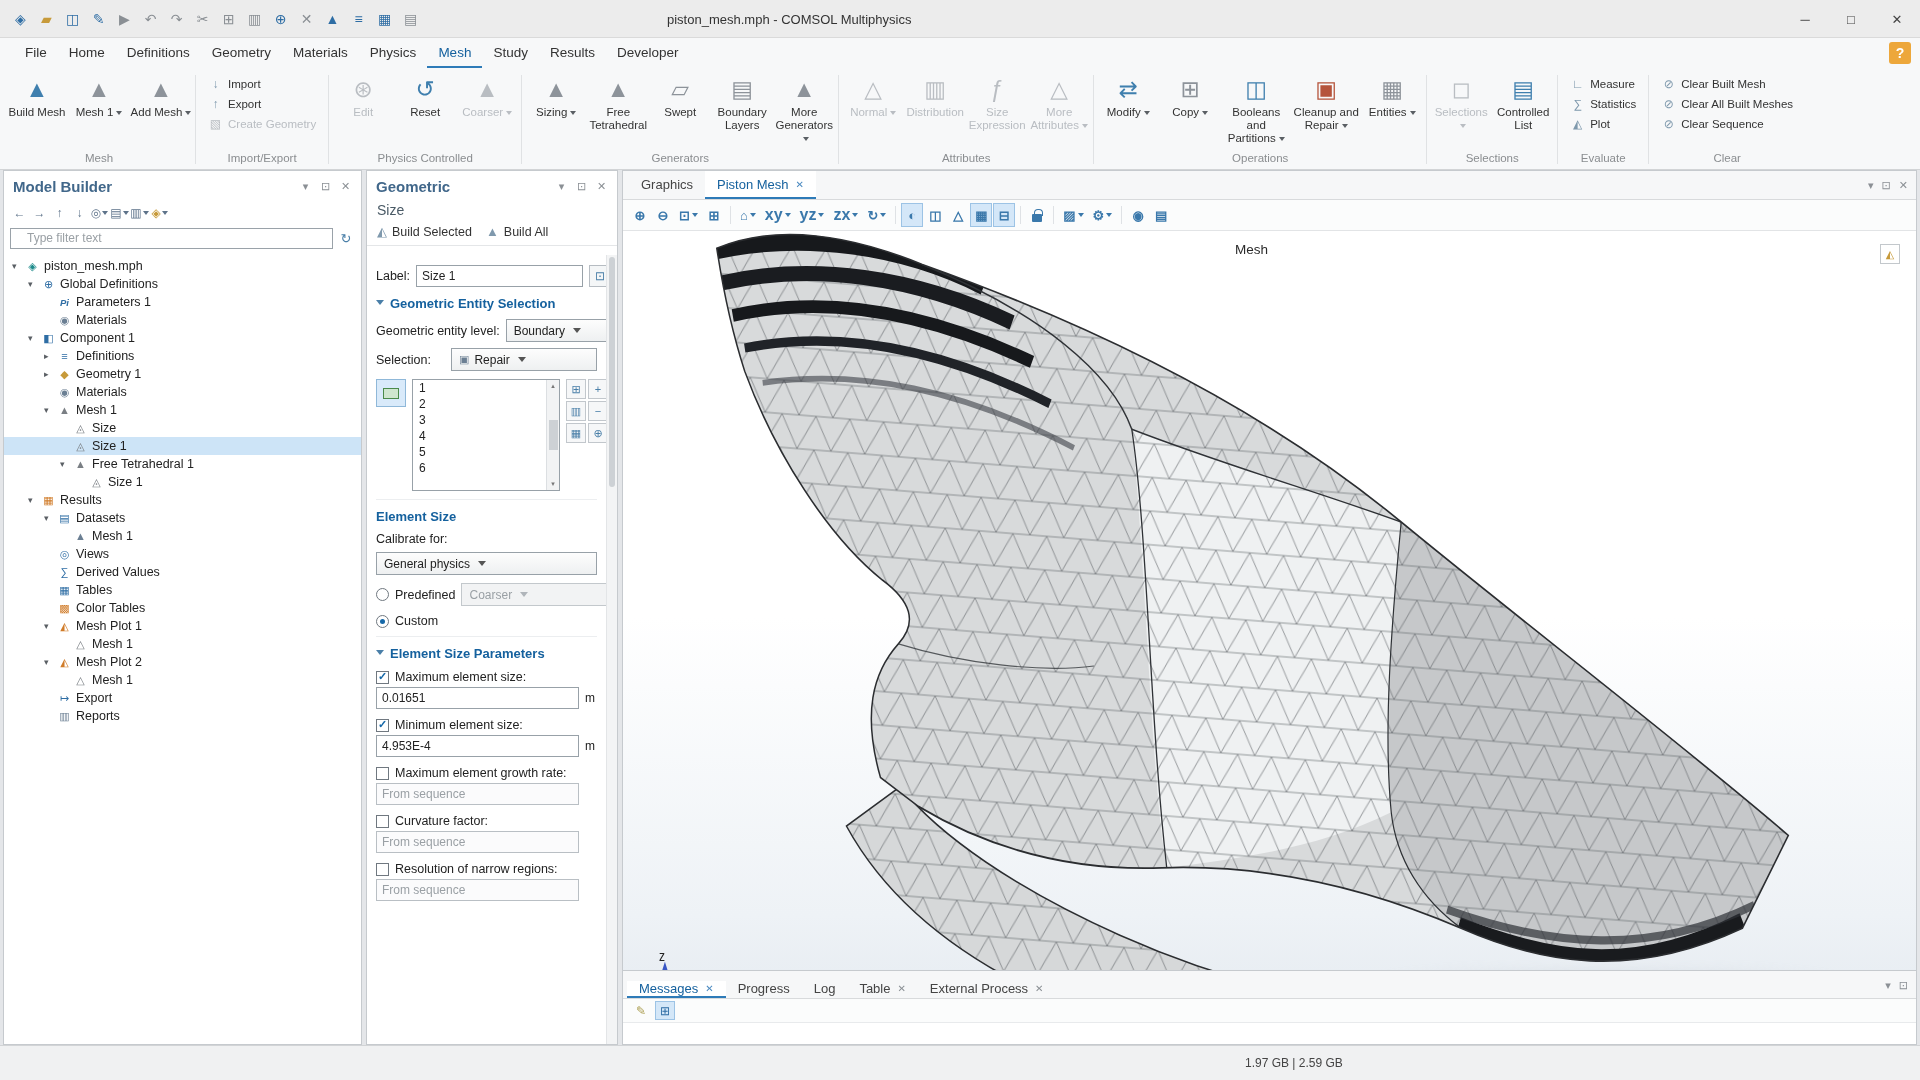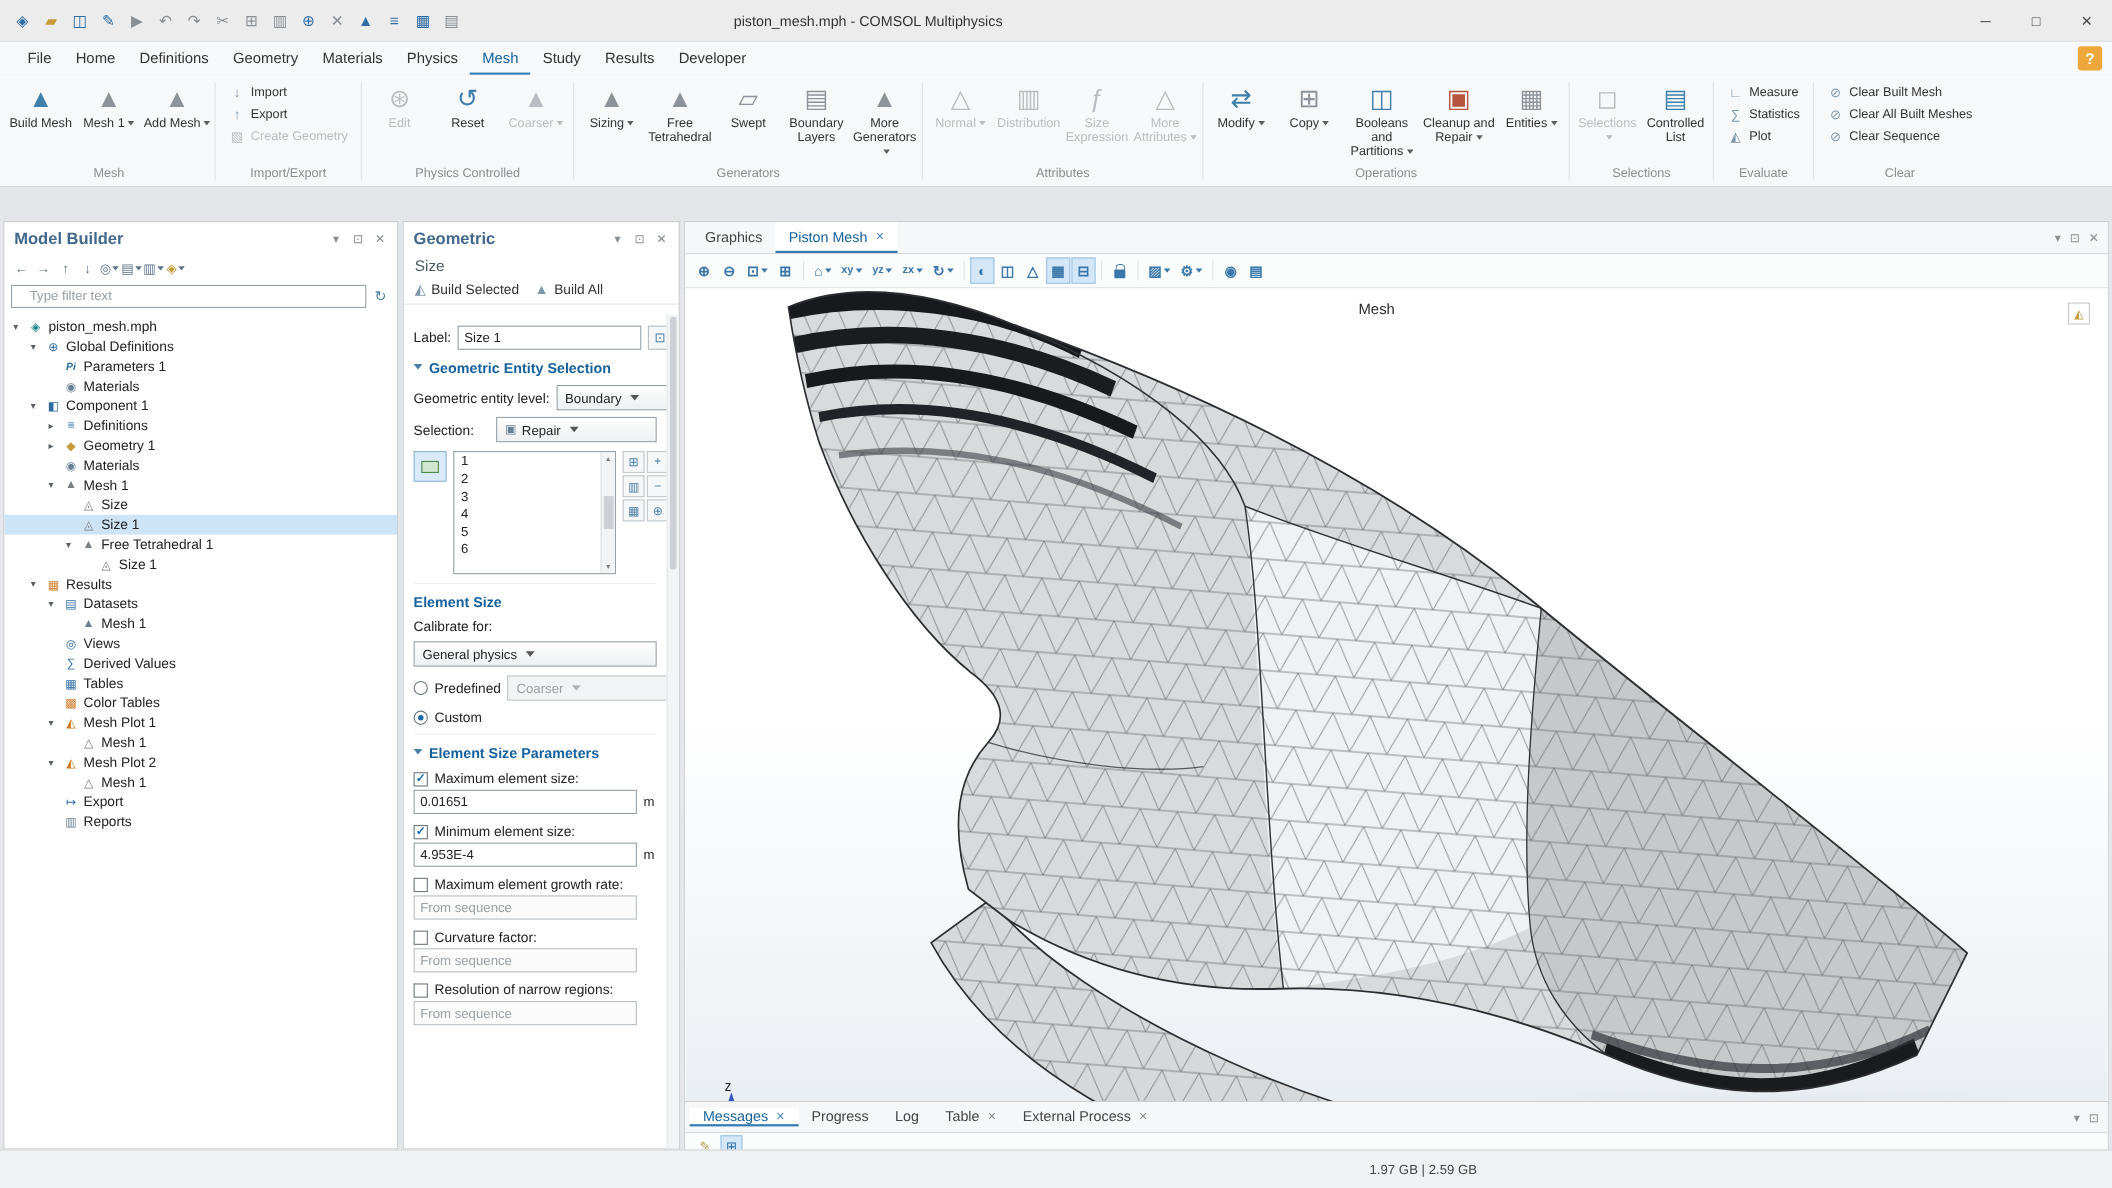--- a/index.html
+++ b/index.html
@@ -33,21 +33,21 @@
   .ric.blue{color:#3f7fae;} .ric.red{color:#b5543c;}
   .rlbl{font-size:11.5px;line-height:13px;color:#333;text-align:center;margin-top:2px;}
   .rcol{display:flex;flex-direction:column;justify-content:flex-start;padding:4px 4px 0 4px;}
   .rbtn.sm{display:flex;align-items:center;gap:5px;padding:3px 5px;font-size:11.5px;color:#333;white-space:nowrap;}
   .ric-s{width:15px;text-align:center;font-size:12px;color:#7f99ad;}
   .cd{display:inline-block;width:0;height:0;border:3.5px solid transparent;border-top:4.5px solid #5a5f64;margin:0 0 -2px 3px;}
   .dim .ric,.dim .rlbl,.dim .ric-s,.dim .rlbl-s{color:#b9bdc2;}
   .dim .cd{border-top-color:#b9bdc2;}
 
   
-  .panel{position:absolute;background:#fff;border:1px solid #c6cace;margin-top:31px;}
+  .panel{position:absolute;background:#fff;border:1px solid #c6cace;}
   .mb-panel{left:3px;top:170px;width:359px;bottom:35px;}
   .settings-panel{left:366px;top:170px;width:252px;bottom:35px;}
   .graphics-panel{left:622px;top:170px;right:3px;height:917px;}
   .bottom-panel{left:622px;top:970px;right:3px;bottom:35px;}
   .phead{display:flex;align-items:center;height:30px;padding:0 9px;}
   .ptitle{font-size:15px;font-weight:bold;color:#41678a;}
   .ph-icons{margin-left:auto;display:flex;gap:7px;color:#8b9095;font-size:11px;align-items:center;}
   .phi{width:13px;text-align:center;}
 
   
@@ -118,31 +118,31 @@
   .gtab{display:flex;align-items:center;gap:7px;padding:0 12px;font-size:13px;color:#444;border-bottom:2px solid transparent;}
   .gtab.active{color:#15619e;border-bottom-color:#2e7bb8;background:#fff;}
   .tab-x{font-size:10px;color:#8a8f94;}
   .gtab.active .tab-x{color:#4a89c0;}
   .tabbar-icons{position:absolute;right:8px;top:8px;display:flex;gap:8px;color:#8b9095;font-size:11px;}
   .gtoolbar{height:31px;display:flex;align-items:center;gap:1px;padding:0 6px;border-bottom:1px solid #e2e4e6;background:#fbfcfc;}
   .gbtn{height:24px;min-width:22px;padding:0 3px;display:flex;align-items:center;justify-content:center;font-size:13px;color:#3a78ab;border:1px solid transparent;}
   .gbtn .gly{line-height:1;}
   .gbtn.active{background:#d4e7f8;border-color:#9cc3e5;}
   .gbtn .cd{border-width:3px;border-top-width:4px;border-top-color:#3a78ab;margin-left:2px;}
-  .gly.axisv{font-size:10px;font-weight:bold;}
+  .gly.axisv{font-size:16px;font-weight:bold;}
   .gsep{width:1px;height:18px;background:#dfe2e5;margin:0 4px;}
   .lockic{position:relative;width:10px;height:8px;background:#3a78ab;border-radius:1px;display:inline-block;margin-top:5px;}
   .lockic::before{content:"";position:absolute;left:1.5px;top:-5px;width:7px;height:6px;border:1.5px solid #3a78ab;border-bottom:none;border-radius:4px 4px 0 0;}
   .canvas{position:absolute;top:61px;left:0;right:0;bottom:0;background:#fff;overflow:hidden;}
   .mesh-svg{position:absolute;inset:0;width:100%;height:100%;}
   .plot-title{position:absolute;left:612px;top:10px;font-size:13.5px;color:#2b2b2b;}
   .legend-chip{position:absolute;right:16px;top:12px;width:20px;height:20px;border:1px solid #c3c8cc;background:#fff;display:flex;align-items:center;justify-content:center;font-size:11px;color:#c79a3a;}
 
   
-  .btabs{height:28px;display:flex;align-items:center;background:#f6f7f8;border-bottom:1px solid #d8dadc;padding-left:4px;position:relative;}
+  .btabs{height:28px;display:flex;align-items:flex-end;background:#f6f7f8;border-bottom:1px solid #d8dadc;padding-left:4px;position:relative;}
   .btoolbar{height:24px;display:flex;align-items:center;gap:4px;padding:0 8px;border-bottom:1px solid #e8eaec;background:#fbfcfc;}
   .bic{width:20px;height:19px;display:flex;align-items:center;justify-content:center;font-size:12px;color:#a89a4a;border:1px solid transparent;}
   .bic.active{background:#d4e7f8;border-color:#9cc3e5;color:#2e6da4;}
   .msg{padding:4px 10px;font-size:12px;color:#222;white-space:nowrap;}
 
   
   .statusbar{position:absolute;left:0;right:0;bottom:0;height:35px;background:#f0f1f2;border-top:1px solid #d2d4d6;}
   .mem{position:absolute;left:1245px;top:10px;font-size:12px;color:#444;}
 </style>
 </head>

